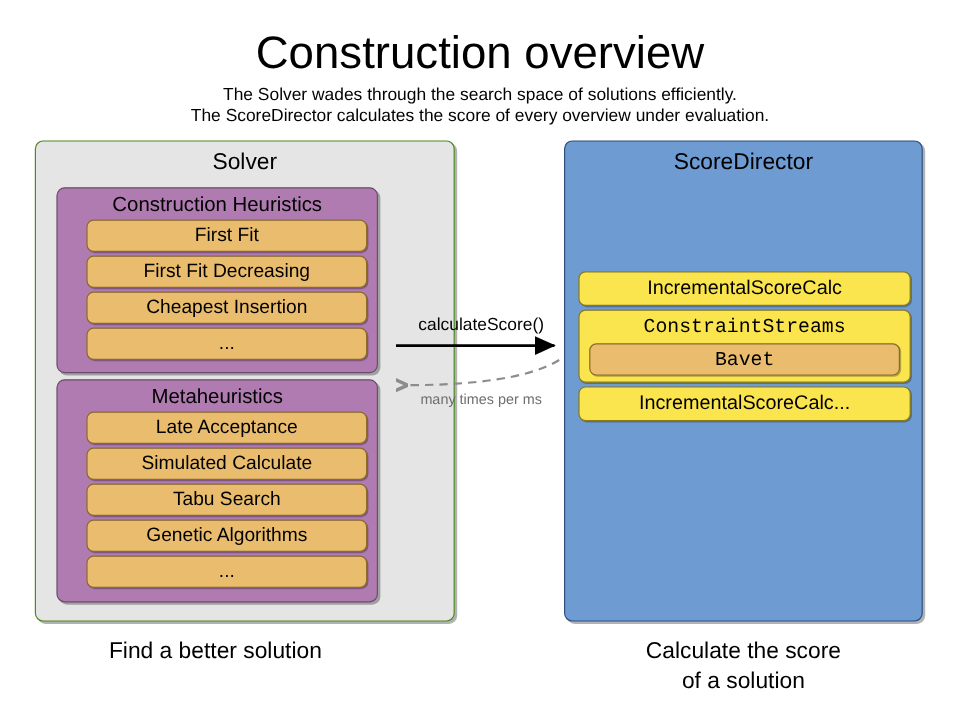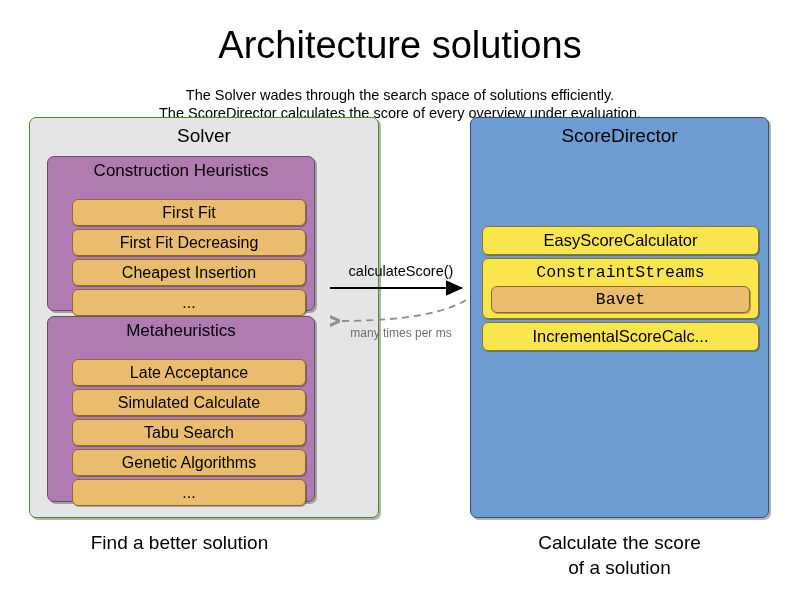--- a/index.html
+++ b/index.html
@@ -24,21 +24,21 @@
     width: 800px;
     text-align: center;
   }
   #title {
     font-size: 38px;
     font-weight: normal;
     line-height: 46px;
     letter-spacing: 0px;
   }
   #subtitle-lines {
-    margin-top: 18px;
+    margin-top: 2px;
   }
   .subtitle {
     font-size: 14.5px;
     line-height: 18px;
   }
 
   
   .panel {
     position: absolute;
     box-sizing: border-box;
@@ -88,21 +88,21 @@
     left: 17px;
     top: 198px;
     width: 268px;
     height: 186px;
   }
   .group-title {
     text-align: center;
     font-size: 17px;
     line-height: 20px;
     padding-top: 4px;
-    padding-bottom: 18px;
+    padding-bottom: 2px;
   }
   .group-items {
     padding: 0 8px 0 24px;
   }
 
   
   .pill {
     box-sizing: border-box;
     border-radius: 6px;
     text-align: center;
@@ -207,21 +207,21 @@
   #caption-right {
     left: 470px;
     top: 530px;
     width: 299px;
   }
 </style>
 </head>
 <body>
 
 <div id="header">
-  <div id="title">Architecture solutions</div>
+  <div id="title">Construction overview</div>
   <div id="subtitle-lines">
     <div class="subtitle">The Solver wades through the search space of solutions efficiently.</div>
     <div class="subtitle">The ScoreDirector calculates the score of every overview under evaluation.</div>
   </div>
 </div>
 
 <div class="panel" id="solver-panel">
   <div class="panel-title">Solver</div>
 
   <div class="group" id="group-ch">
@@ -243,21 +243,21 @@
       <div class="pill pill-orange">Genetic Algorithms</div>
       <div class="pill pill-orange">...</div>
     </div>
   </div>
 </div>
 
 <div class="panel" id="scoredirector-panel">
   <div class="panel-title">ScoreDirector</div>
 
   <div id="sd-stack">
-    <div class="pill pill-yellow">EasyScoreCalculator</div>
+    <div class="pill pill-yellow">IncrementalScoreCalc</div>
 
     <div id="cs-box">
       <div id="cs-label">ConstraintStreams</div>
       <div id="cs-inner">
         <div class="pill pill-orange">Bavet</div>
       </div>
     </div>
 
     <div class="pill pill-yellow">IncrementalScoreCalc...</div>
   </div>

